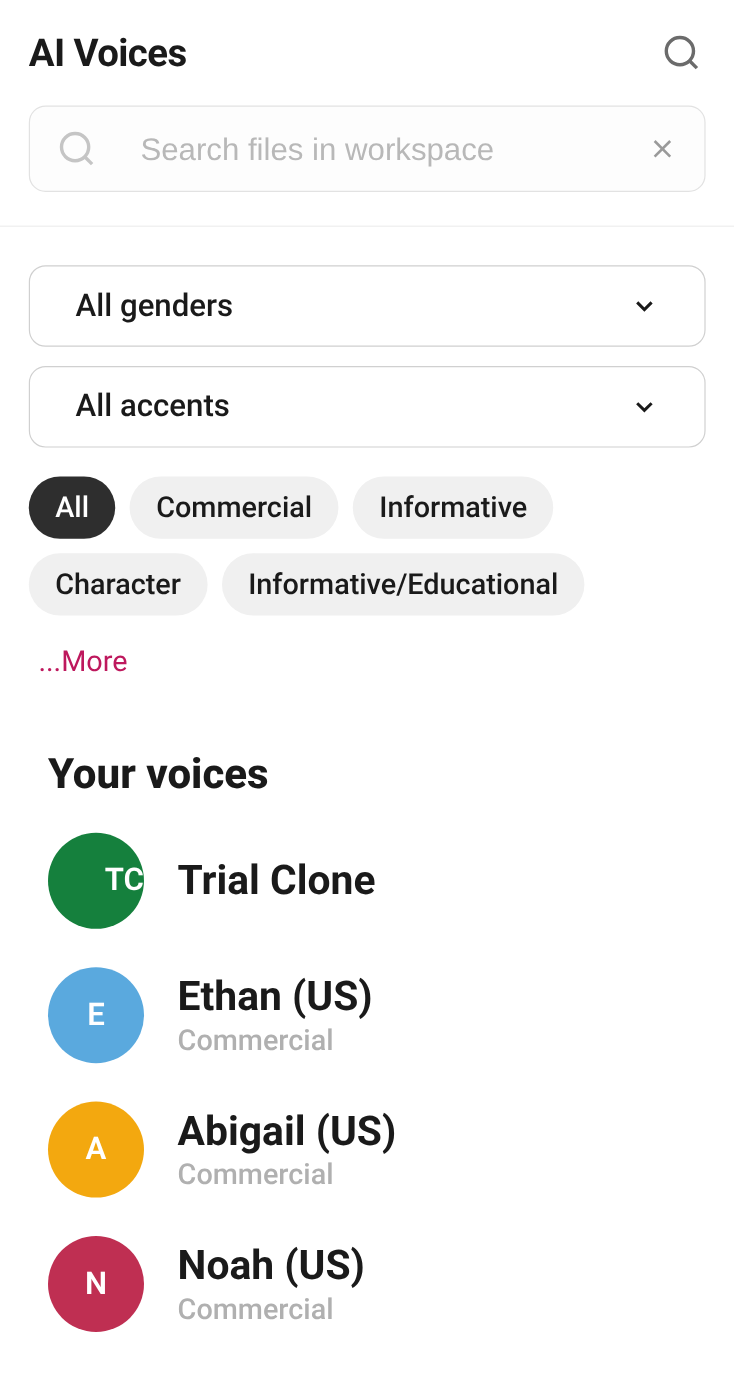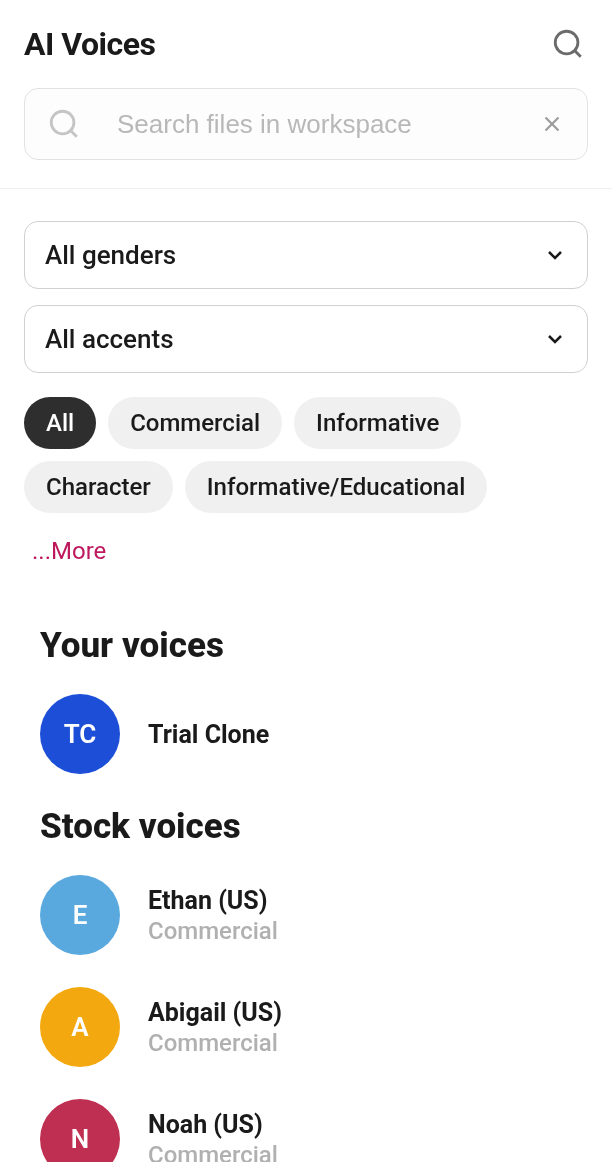--- a/index.html
+++ b/index.html
@@ -65,21 +65,21 @@
   }
   .filters-section {
     padding: 32px 24px 0 24px;
   }
   .dropdown {
     display: flex;
     align-items: center;
     justify-content: space-between;
     border: 1.5px solid #d0d0d0;
     border-radius: 14px;
-    padding: 18px 20px;
+    padding: 18px 38px;
     margin-bottom: 16px;
     cursor: pointer;
   }
   .dropdown-label {
     font-size: 26px;
     font-weight: 500;
     color: #1a1a1a;
   }
   .chips-row {
     display: flex;
@@ -134,21 +134,21 @@
     font-size: 26px;
     font-weight: 600;
     flex-shrink: 0;
   }
   .voice-info {
     display: flex;
     flex-direction: column;
     gap: 2px;
   }
   .voice-name {
-    font-size: 25px;
+    font-size: 34px;
     font-weight: 700;
     color: #1a1a1a;
   }
   .voice-category {
     font-size: 24px;
     color: #b0b0b0;
     font-weight: 500;
   }
   svg { display: block; }
 </style>
@@ -211,30 +211,29 @@
       <div class="chip"><span>Character</span></div>
       <div class="chip"><span>Informative/Educational</span></div>
       <div class="more-link"><span>...More</span></div>
     </div>
 </div>
 
 <div class="voices-section">
   <h2 class="section-title">Your voices</h2>
   <div id="your-voices-list">
       <div class="voice-row">
-        <div class="avatar" style="background: #1d4ed8; color: rgb(255, 255, 255);">
+        <div class="avatar" style="background: #15803d; color: rgb(255, 255, 255); justify-content: flex-end;">
           <span>TC</span>
         </div>
         <div class="voice-info">
           <div class="voice-name">Trial Clone</div>
         </div>
       </div>
     </div>
 
-  <h2 class="section-title">Stock voices</h2>
   <div id="stock-voices-list">
       <div class="voice-row">
         <div class="avatar" style="background: rgb(90, 169, 222); color: rgb(255, 255, 255);">
           <span>E</span>
         </div>
         <div class="voice-info">
           <div class="voice-name">Ethan (US)</div>
           <div class="voice-category">Commercial</div>
         </div>
       </div>

